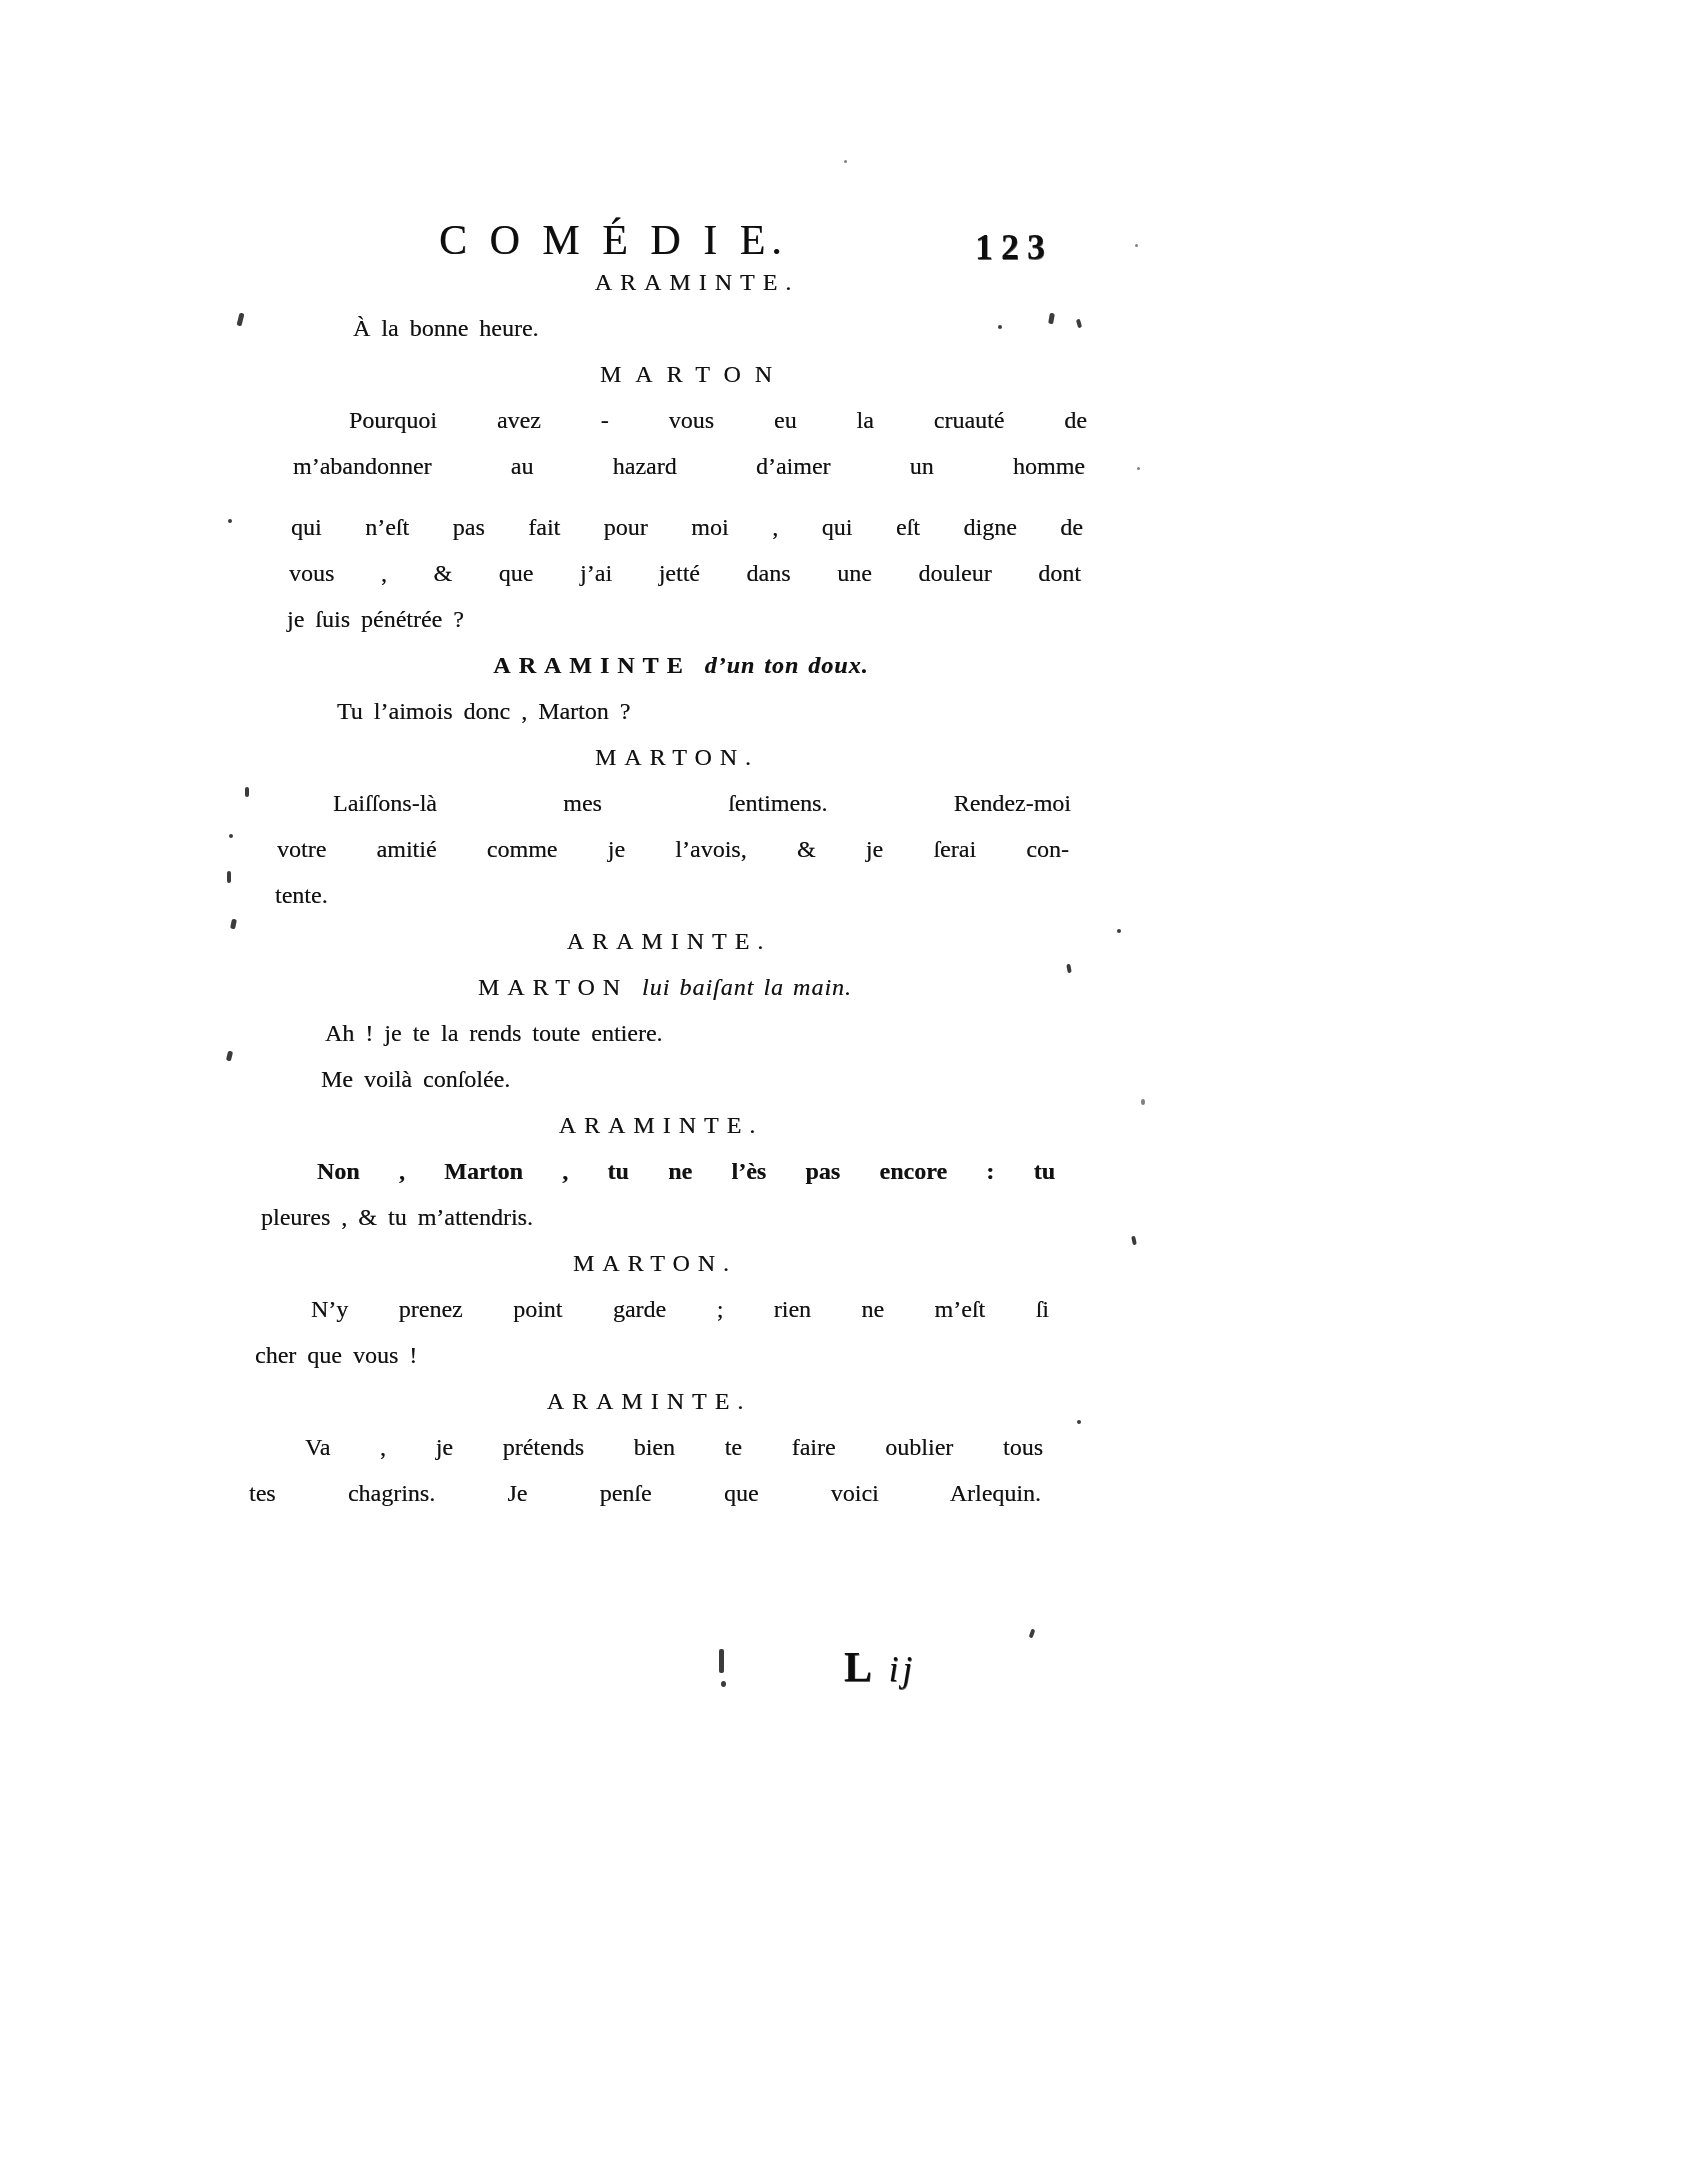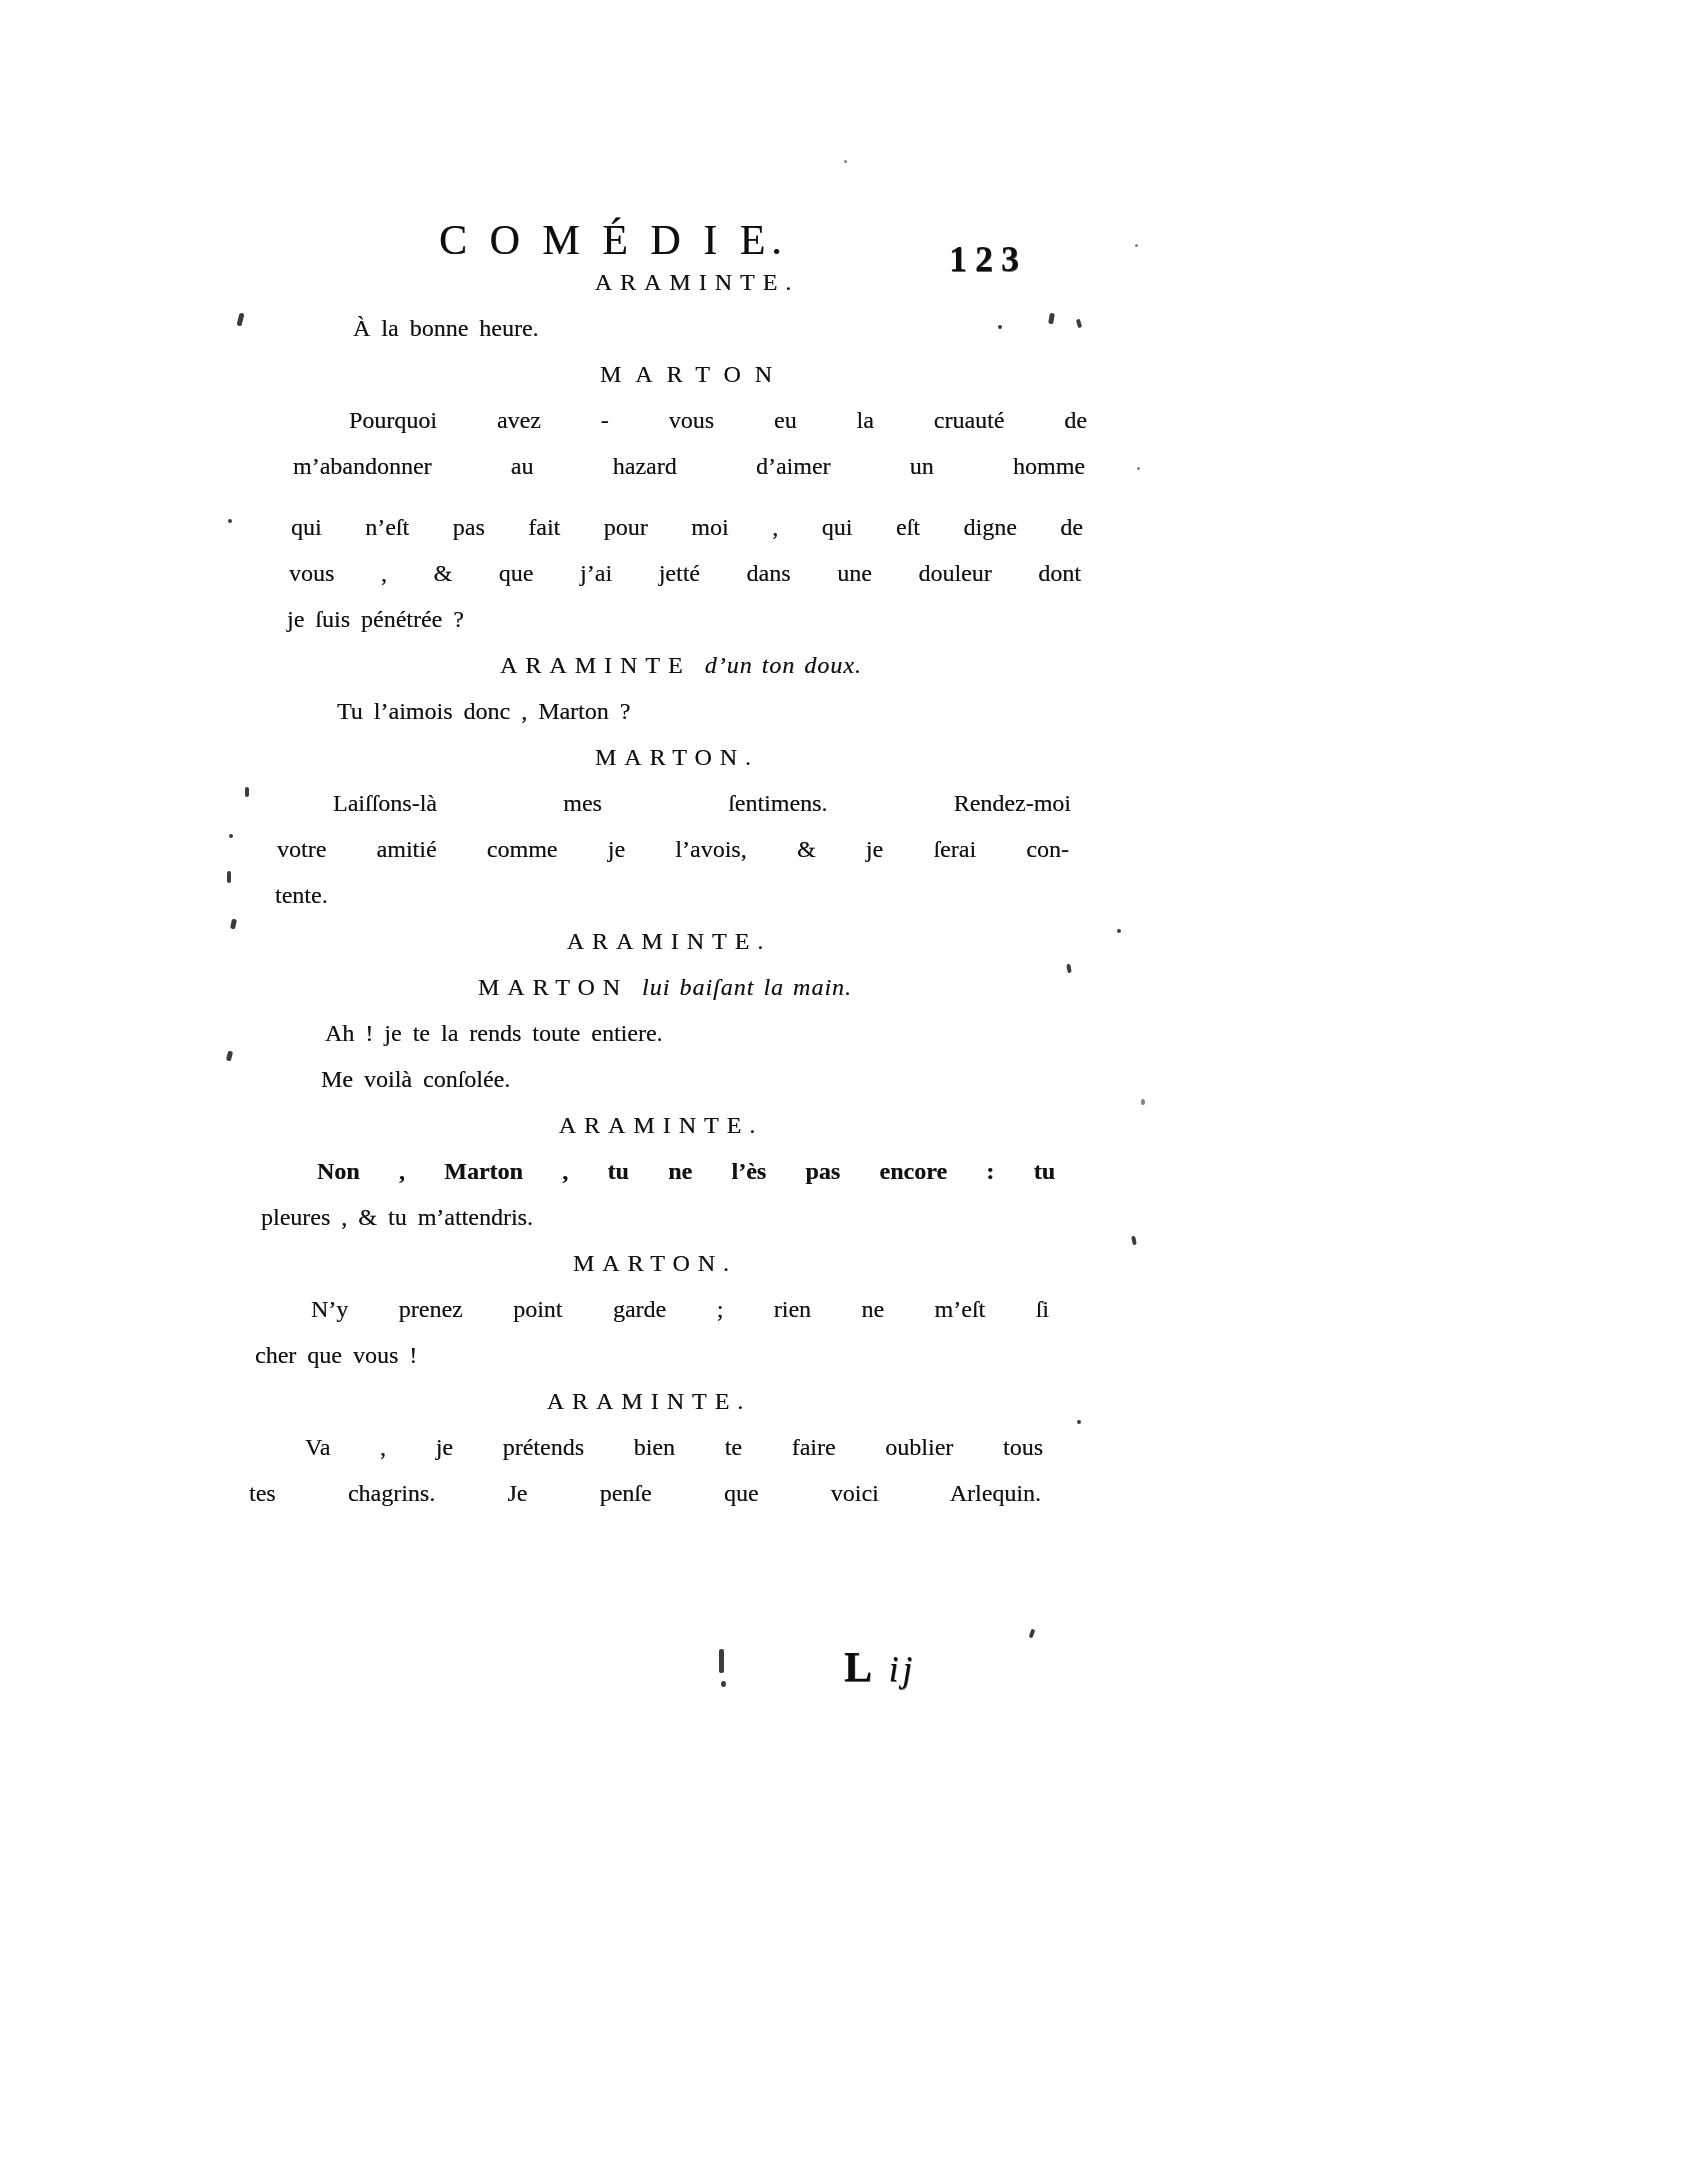--- a/index.html
+++ b/index.html
@@ -20,27 +20,26 @@
     position: absolute;
     left: 439px; top: 216px;
     font-size: 42px;
     letter-spacing: 6px;
     color: #0e0e0e;
     text-shadow: 0.4px 0.4px 0.4px rgba(0,0,0,0.55);
     white-space: nowrap;
   }
   .page-number {
     position: absolute;
-    left: 949px; top: 226px;
+    left: 975px; top: 226px;
     font-size: 36px;
     font-weight: bold;
     letter-spacing: 8px;
     color: #0e0e0e;
     text-shadow: 0.5px 0.5px 0.6px rgba(0,0,0,0.6);
-    margin-top: 12px;
   }
   
   .play-text {
     position: absolute;
     left: 255px; top: 259px;
     width: 792px;
   }
   .line {
     height: 46px;
     line-height: 46px;
@@ -104,21 +103,21 @@
 
   <div class="play-text">
       <div class="line sp" style="transform: translateX(46px);">ARAMINTE.</div>
       <div class="line df" style="transform: translateX(44px);">À la bonne heure.</div>
       <div class="line sp wide" style="transform: translateX(42px);">MARTON</div>
       <div class="line df just" style="transform: translateX(40px);">Pourquoi avez - vous eu la cruauté de</div>
       <div class="line dc just" style="transform: translateX(38px);">m’abandonner au hazard d’aimer un homme</div>
       <div class="line dc just" style="transform: translateX(36px); margin-top: 15px;">qui n’eſt pas fait pour moi , qui eſt digne de</div>
       <div class="line dc just" style="transform: translateX(34px);">vous , &amp; que j’ai jetté dans une douleur dont</div>
       <div class="line dc" style="transform: translateX(32px);">je ſuis pénétrée ?</div>
-      <div class="line spd" style="transform: translateX(30px);"><span>ARAMINTE</span><span class="dir">d’un ton doux.</span></div>
+      <div class="line spd" style="transform: translateX(30px); font-weight: bold;"><span>ARAMINTE</span><span class="dir">d’un ton doux.</span></div>
       <div class="line df" style="transform: translateX(28px);">Tu l’aimois donc , Marton ?</div>
       <div class="line sp" style="transform: translateX(26px);">MARTON.</div>
       <div class="line df just" style="transform: translateX(24px);">Laiſſons-là  mes  ſentimens.  Rendez-moi</div>
       <div class="line dc just" style="transform: translateX(22px);">votre amitié comme je l’avois, &amp; je ſerai con-</div>
       <div class="line dc" style="transform: translateX(20px);">tente.</div>
       <div class="line sp" style="transform: translateX(18px);">ARAMINTE.</div>
       <div class="line spd" style="transform: translateX(14px);"><span>MARTON</span><span class="dir">lui baiſant la main.</span></div>
       <div class="line df" style="transform: translateX(16px);">Ah ! je te  la rends  toute  entiere.</div>
       <div class="line df" style="transform: translateX(12px);">Me voilà conſolée.</div>
       <div class="line sp" style="transform: translateX(10px);">ARAMINTE.</div>

